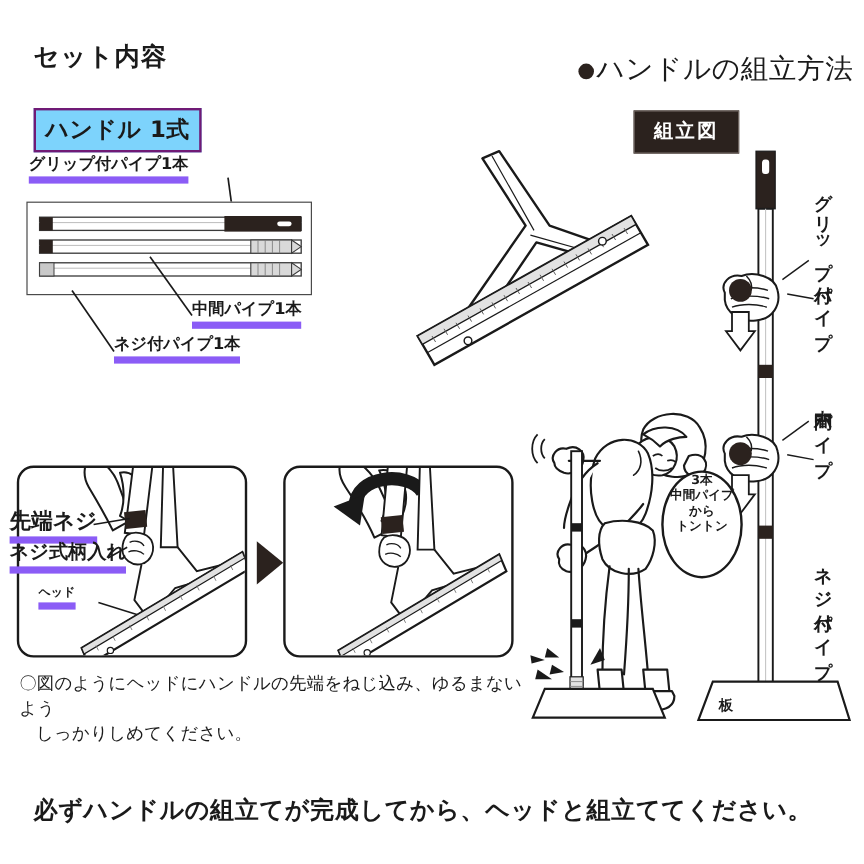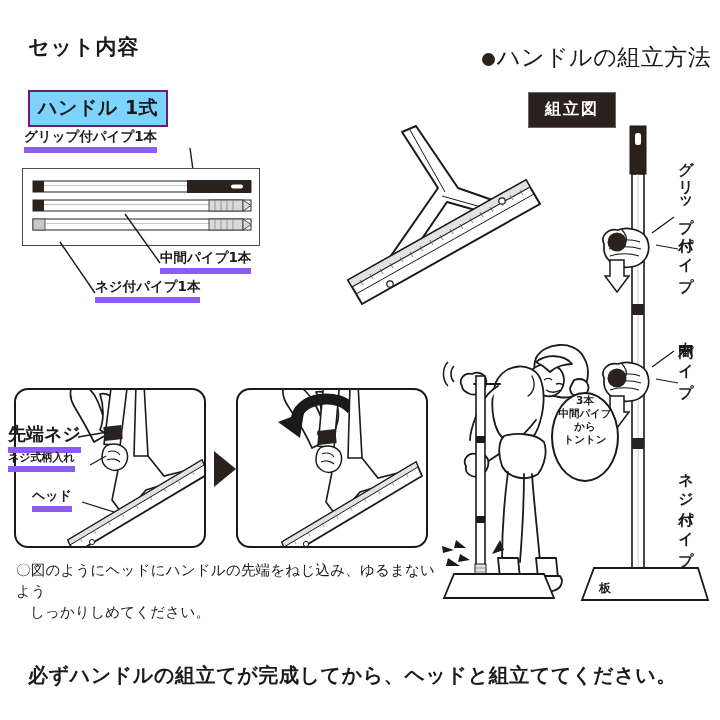--- a/index.html
+++ b/index.html
@@ -374,22 +374,22 @@
 
       <g stroke="#1a1a1a" stroke-width="1.3" fill="none">
         <line x1="62" y1="47" x2="92" y2="42"></line>
         <line x1="74" y1="75" x2="90" y2="66"></line>
         <line x1="66" y1="112" x2="98" y2="122"></line>
       </g>
     </svg>
   </div>
 
   <div class="abs t-lab u" style="left:8px; top:422px; font-size:18px;">先端ネジ</div>
-  <div class="abs t-lab u" style="left:8px; top:450px; font-size:11px;">ネジ式柄入れ</div>
-  <div class="abs t-lab u" style="left:32px; top:487px; font-size:13px;">ヘッド</div>
+  <div class="abs t-lab u" style="left:8px; top:450px; font-size:16px;">ネジ式柄入れ</div>
+  <div class="abs t-lab u" style="left:32px; top:487px; font-size:10px;">ヘッド</div>
 
   <svg class="abs" style="left:208px; top:448px; width:30px; height:42px;" viewBox="0 0 30 42">
     <path d="M6 3 L28 21 L6 39 Z" fill="#2b221e"></path>
   </svg>
 
   <div class="abs step-panel" style="left:236px; top:388px; width:192px; height:160px;">
     <svg style="width:188px; height:156px;" viewBox="0 0 188 156">
 
       <g fill="#ffffff" stroke="#1a1a1a" stroke-width="1.7" stroke-linejoin="round">
         <path d="M52 -8 C62 -6 72 4 78 16 C84 28 88 40 90 50 L74 58 C68 44 58 28 50 16 C42 4 44 -8 52 -8 Z"></path>

